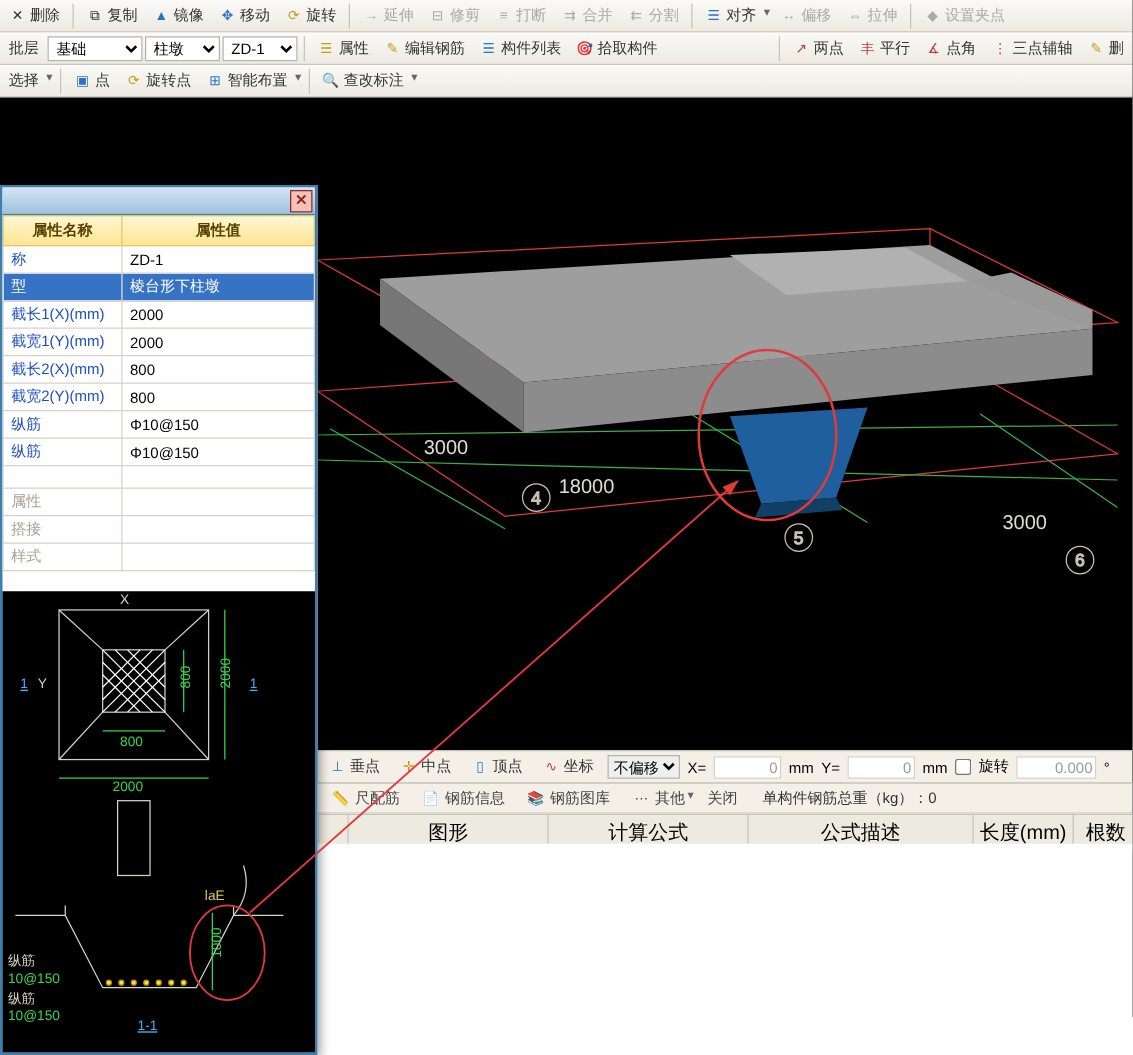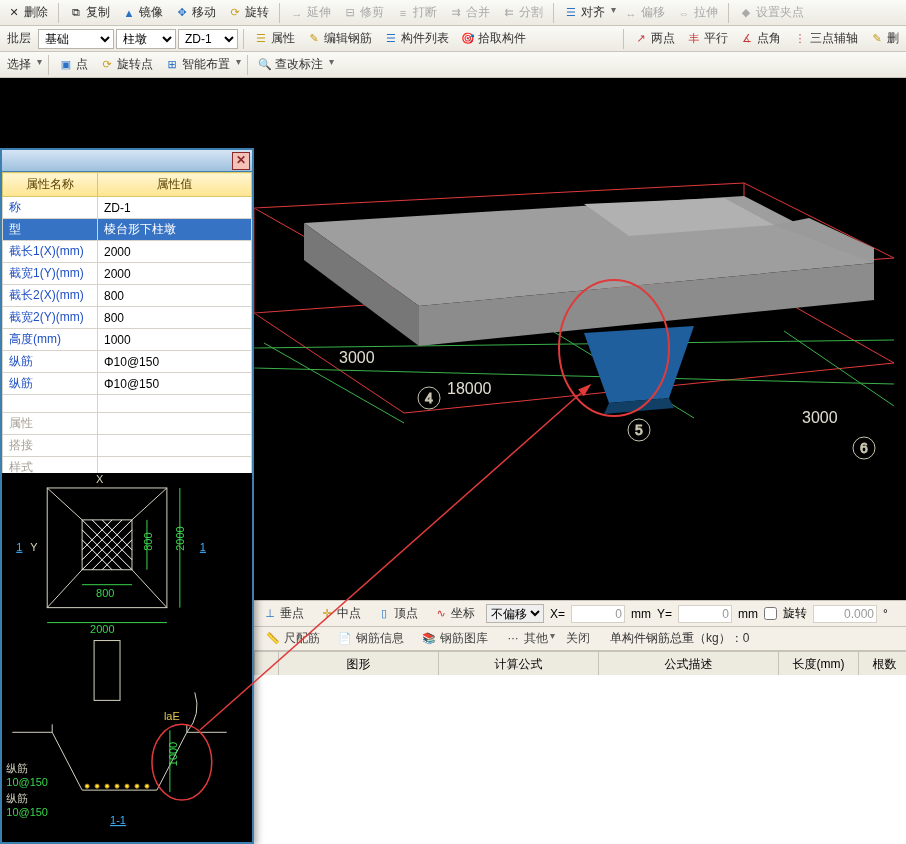--- a/index.html
+++ b/index.html
@@ -102,21 +102,21 @@
   }
   .prop-grid {
     width: 100%;
     border-collapse: collapse;
     font-size: 12px;
   }
   .prop-grid th {
     background: linear-gradient(#fff6d3,#ffe58f);
     border: 1px solid #d8c86a;
     padding: 3px 6px;
-    font-weight: normal;
+    font-weight: bold;
     color: #5a4200;
     margin-top: 28px;
   }
   .prop-grid td {
     border: 1px solid #d6d2c9;
     padding: 2px 6px;
     height: 18px;
   }
   .prop-grid td.label { color: #1e4fc4; }
   .prop-grid td.label.muted { color: #a7a296; }
@@ -146,21 +146,21 @@
 
   
   .bottom-grid {
     position:absolute; left:254px; right:0; bottom:0; height:193px;
     background:#fff;
     overflow:hidden;
   }
   .bottom-grid table { width:100%; border-collapse:collapse; table-layout:fixed;}
   .bottom-grid th {
     background:#edeae0; border:1px solid #c7c3b8; font-weight:normal; padding:4px 2px;
-    font-size:12px;
+    font-size:16px;
   }
   .bottom-grid-row { position:absolute; top:0; left:0; right:0;}
   .bottom-fill { position:absolute; top:24px; left:0; right:0; bottom:0; background:#fff;}
 
   
   .svgfill { width:100%; height:100%; }
   .axis-lbl { fill:#e0ddd0; font-size:16px; font-family:Arial; }
   .grid-lbl { fill:#d8d5c3; font-size:14px; font-family:Arial; }
   .dlabel { font-size:11px; fill:#d5d2c0; }
   .dlabel.gr { fill:#3bd44d; }
@@ -468,24 +468,20 @@
         </tr>
         <tr>
           <td class="label">截长2(X)(mm)</td>
           <td>800</td>
         </tr>
         <tr>
           <td class="label">截宽2(Y)(mm)</td>
           <td>800</td>
         </tr>
         <tr>
-          <td class="label">高度(mm)</td>
-          <td>1000</td>
-        </tr>
-        <tr>
           <td class="label">纵筋</td>
           <td>Φ10@150</td>
         </tr>
         <tr>
           <td class="label">纵筋</td>
           <td>Φ10@150</td>
         </tr>
         <tr>
           <td class="label"></td>
           <td></td>

